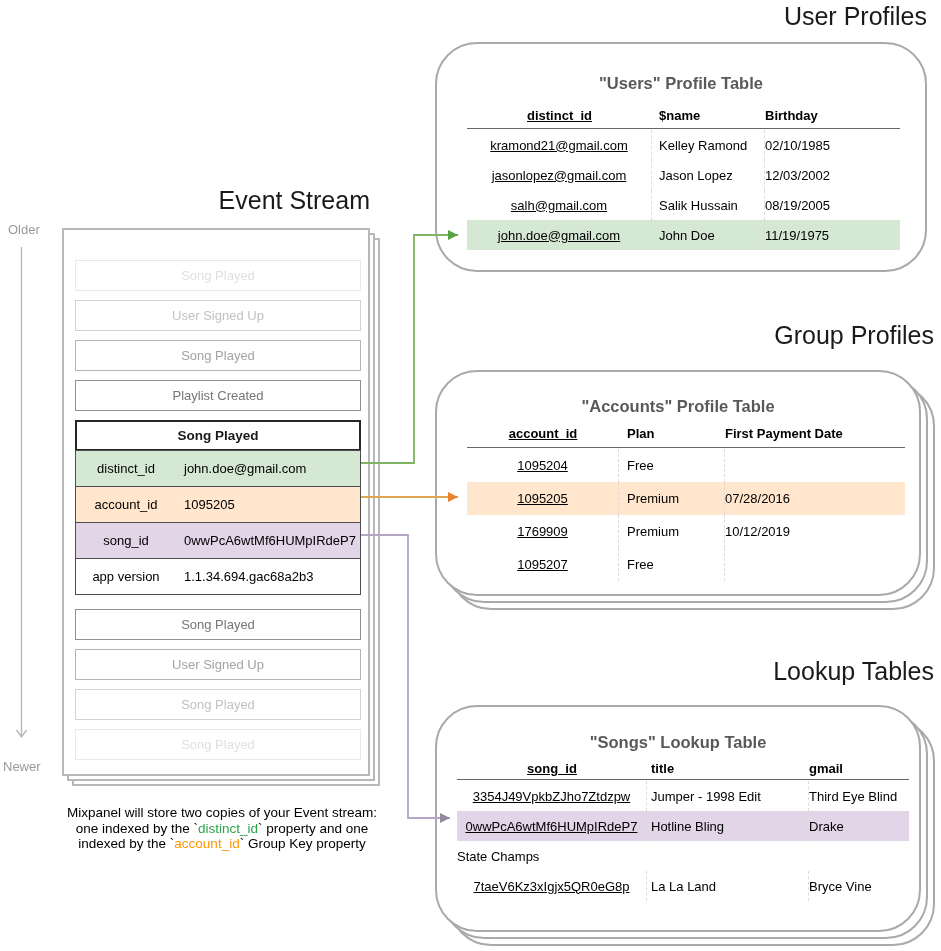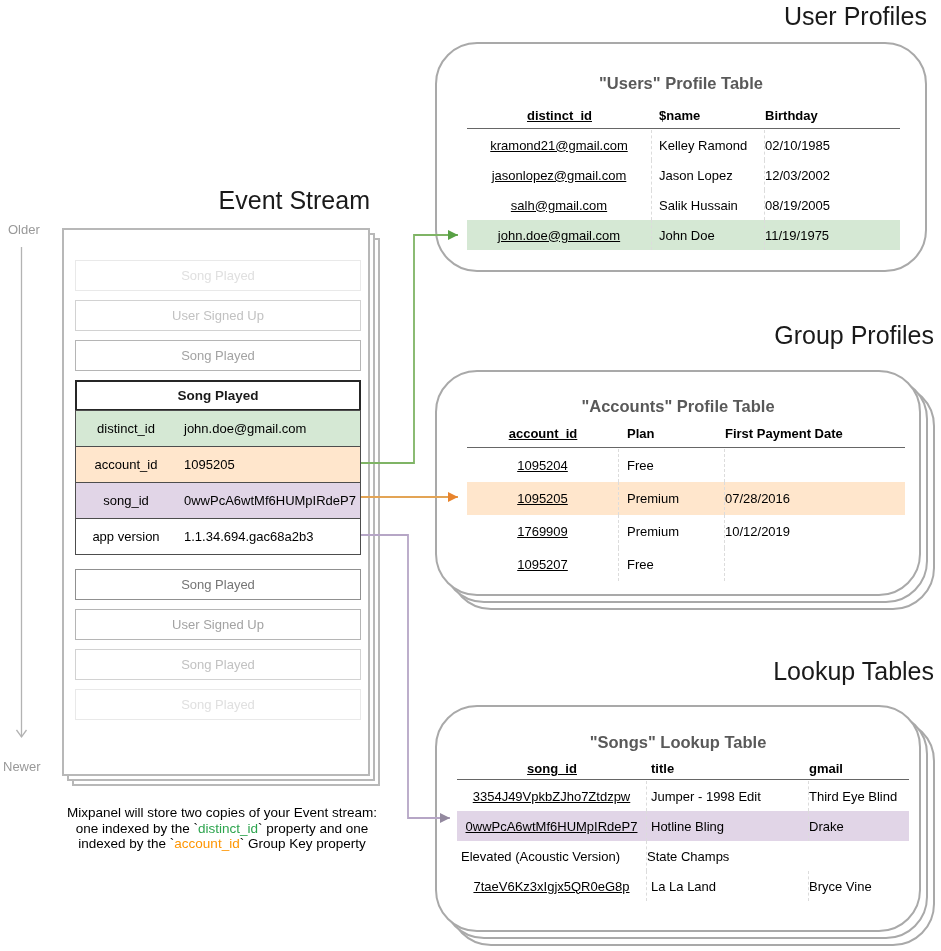--- a/index.html
+++ b/index.html
@@ -70,20 +70,21 @@
   <div class="axis-label" style="left:8px;top:222px;">Older</div>
   <div class="axis-label" style="left:3px;top:759px;">Newer</div>
 
   <div class="stream-shadow" style="left:72px;top:238px;width:308px;height:548px;"></div>
   <div class="stream-shadow" style="left:67px;top:233px;width:308px;height:548px;"></div>
   <div id="stream-card">
     <div id="stream-content">
       <div class="evt fade1">Song Played</div>
       <div class="evt fade2">User Signed Up</div>
       <div class="evt fade3">Song Played</div>
+      <div class="evt fade4">Playlist Created</div>
 
       <div class="evt-header">Song Played</div>
       <div class="prop-row hl-green">
         <div class="prop-key">distinct_id</div>
         <div class="prop-val">john.doe@gmail.com</div>
       </div>
       <div class="prop-row hl-orange">
         <div class="prop-key">account_id</div>
         <div class="prop-val">1095205</div>
       </div>
@@ -181,21 +182,20 @@
         <div class="cell c-center u div-r">3354J49VpkbZJho7Ztdzpw</div>
         <div class="cell pl4 div-r">Jumper - 1998 Edit</div>
         <div class="cell">Third Eye Blind</div>
       </div>
       <div class="trow songs-grid hl-purple">
         <div class="cell c-center u div-r">0wwPcA6wtMf6HUMpIRdeP7</div>
         <div class="cell pl4 div-r">Hotline Bling</div>
         <div class="cell">Drake</div>
       </div>
       <div class="trow songs-grid">
-        <div class="cell pl4 div-r">Elevated (Acoustic Version)</div>
         <div class="cell">State Champs</div>
       </div>
       <div class="trow songs-grid">
         <div class="cell c-center u div-r">7taeV6Kz3xIgjx5QR0eG8p</div>
         <div class="cell pl4 div-r">La La Land</div>
         <div class="cell">Bryce Vine</div>
       </div>
     </div>
   </div>
 

